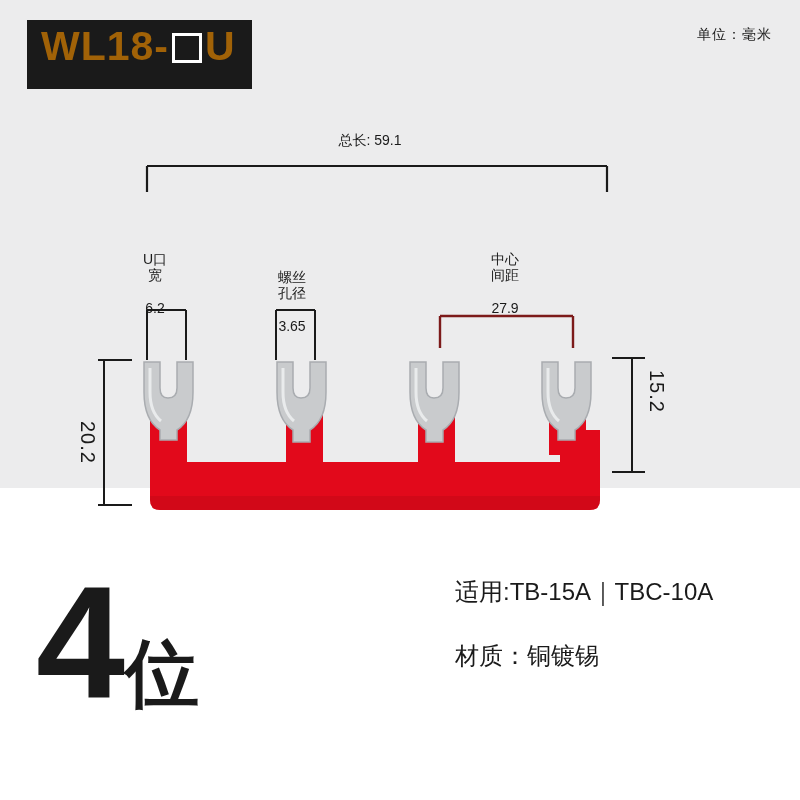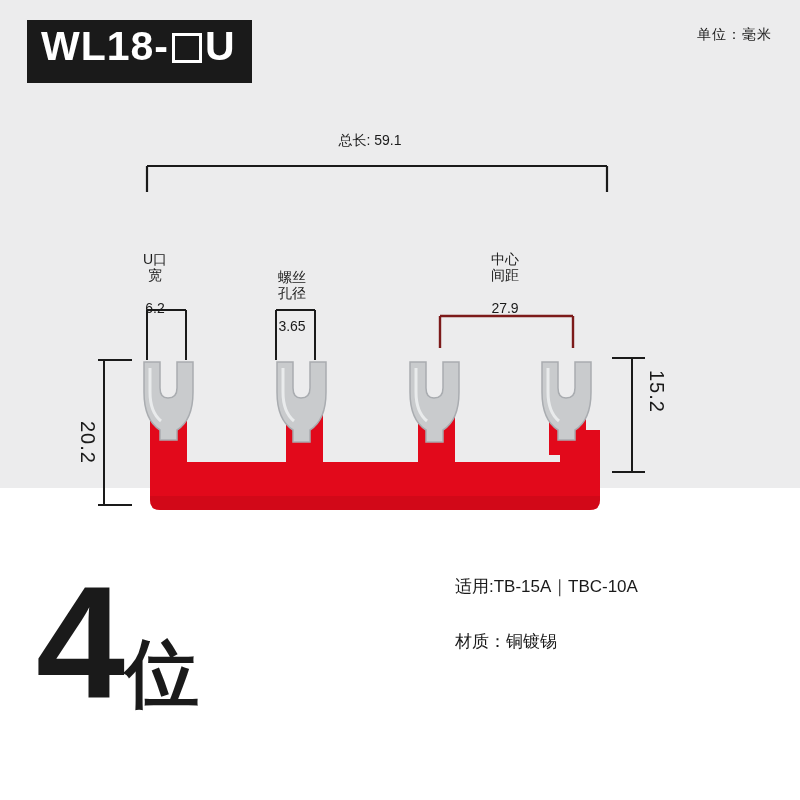--- a/index.html
+++ b/index.html
@@ -33,22 +33,22 @@
     height: 312px;
     background: #ffffff;
   }
 
   
   #title-badge {
     position: absolute;
     left: 27px;
     top: 20px;
     background: #1a1a1a;
-    color: #ffffff;
-    padding: 6px 16px 16px 14px;
+    color: #a16207;
+    padding: 6px 16px 22px 14px;
     font-size: 41px;
     font-weight: bold;
     letter-spacing: 1px;
     line-height: 1;
     display: flex;
     align-items: center;
     white-space: nowrap;
   }
   #title-badge .sq {
     display: inline-block;
@@ -151,21 +151,21 @@
     padding-bottom: 4px;
     margin-left: 2px;
   }
 
   
   #specs {
     position: absolute;
     left: 455px;
     top: 576px;
     width: 320px;
-    font-size: 17px;
+    font-size: 24px;
     color: #1a1a1a;
     line-height: 1.35;
   }
   #specs .row { margin-bottom: 4px; }
   #specs .row.applicable { text-align: left; }
   #specs .row.applicable .second {
     display: block;
     text-align: center;
     padding-right: 44px;
   }

